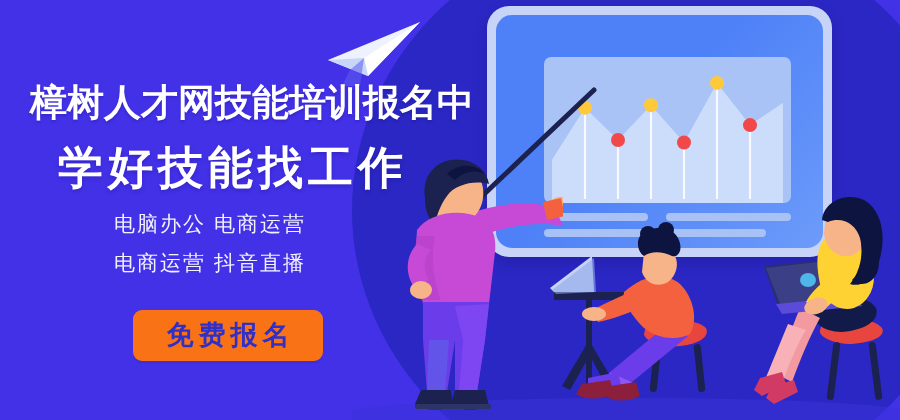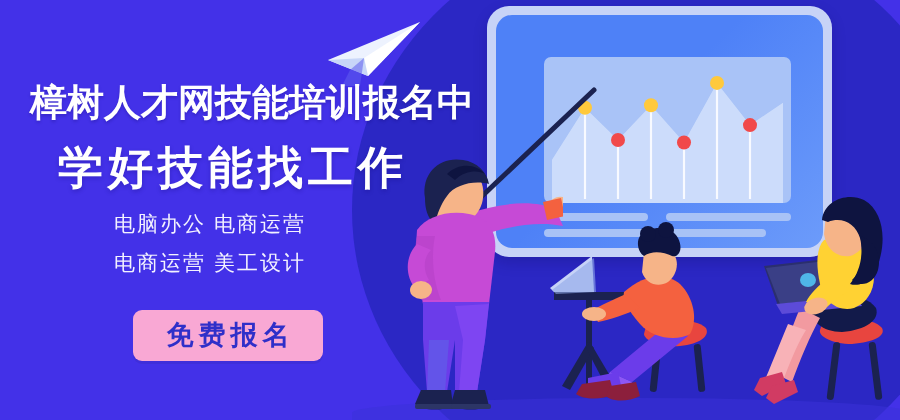--- a/index.html
+++ b/index.html
@@ -47,21 +47,21 @@
     position:absolute;left:0;width:420px;text-align:center;
     font-size:21px;color:#F3F2FF;letter-spacing:2px;line-height:30px;
     white-space:nowrap;
   }
   #sub1{top:209px;}
   #sub2{top:248px;}
 
   
   #cta{
     position:absolute;left:133px;top:310px;width:190px;height:51px;
-    background:#f9a8d4;border-radius:9px;
+    background:#f97316;border-radius:9px;
     display:flex;align-items:center;justify-content:center;
     box-shadow:0 3px 0 rgba(0,0,0,.06);
     cursor:pointer;
   }
   #cta span{
     font-size:27px;font-weight:bold;color:#2F2FC9;letter-spacing:5px;
     text-indent:5px;line-height:27px;
   }
 
   
@@ -102,21 +102,21 @@
   <svg id="plane" viewBox="0 0 104 72">
     <path d="M4 46 L96 8 L44 62 Z" fill="#EDF2FE"></path>
     <path d="M44 62 L40 44 L96 8 Z" fill="#FFFFFF"></path>
     <path d="M4 46 L40 44 L44 62 Z" fill="#C8D6F8"></path>
     <path d="M26 56 L40 44 L36 72 L18 72 Z" fill="#5E5CEE" opacity=".55"></path>
   </svg>
 
   <div id="headline1">樟树人才网技能培训报名中</div>
   <div id="headline2">学好技能找工作</div>
   <div id="sub1" class="sub">电脑办公 电商运营</div>
-  <div id="sub2" class="sub">电商运营 美工设计</div>
+  <div id="sub2" class="sub">电商运营 抖音直播</div>
 
   <div id="cta">
     <span>免费报名</span>
   </div>
 
   <div id="board">
     <div id="boardInner">
 
       <div id="chartPane">
         <svg id="chartSvg" width="247" height="146" viewBox="0 0 247 146">

